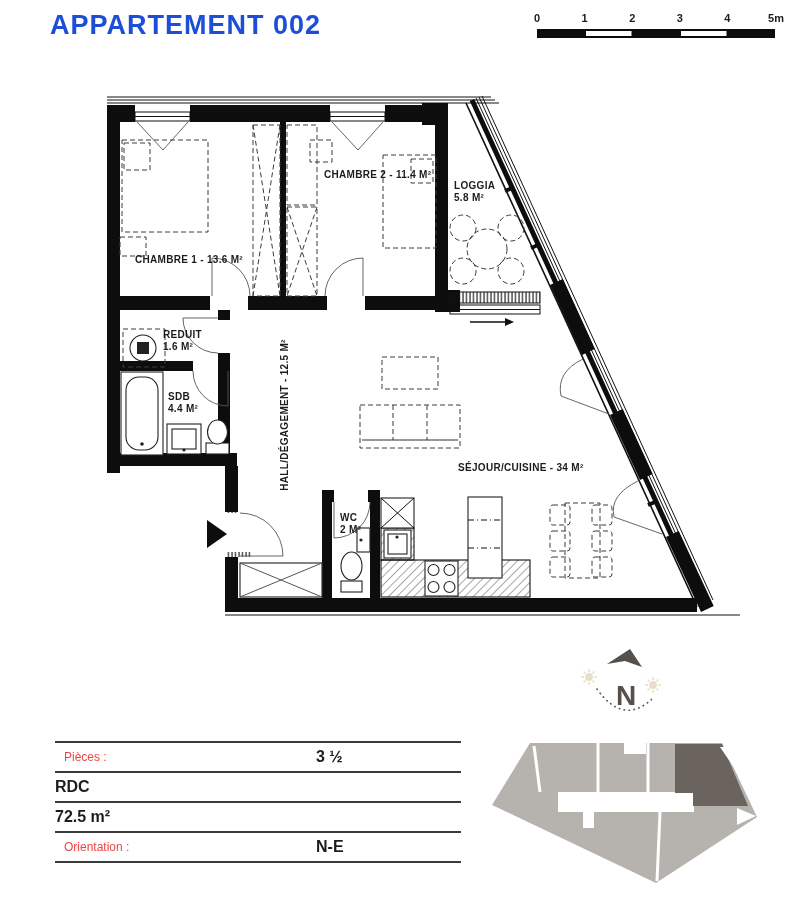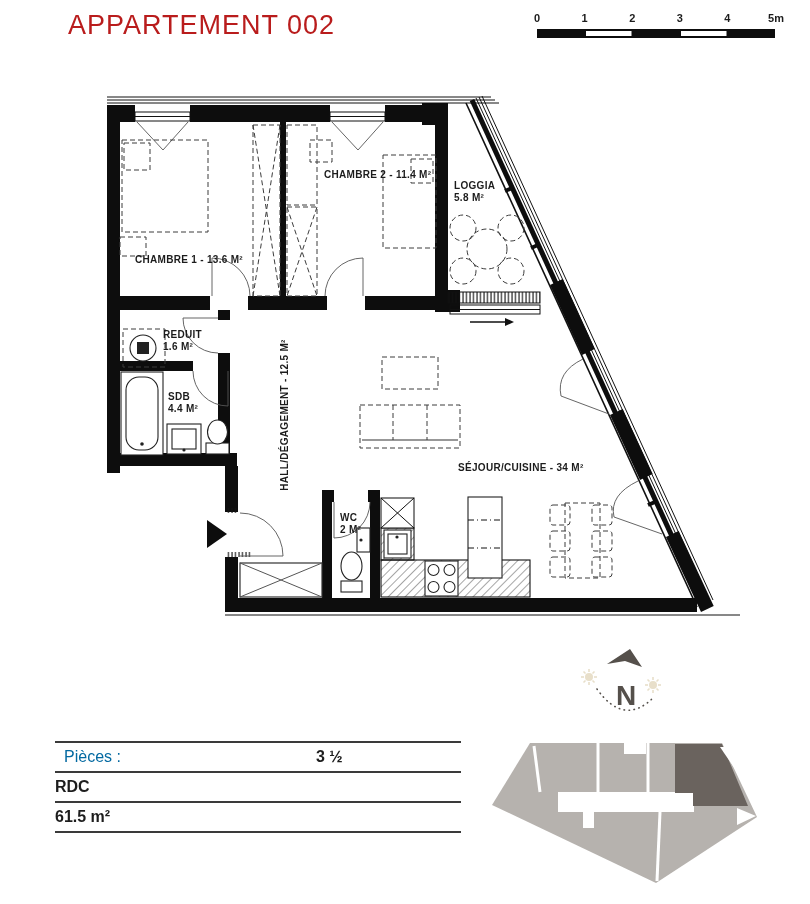--- a/index.html
+++ b/index.html
@@ -1,26 +1,26 @@
 <!DOCTYPE html>
 <html><head>
 <meta charset="utf-8">
 <style>
   html,body{margin:0;padding:0;background:#ffffff;}
   .page{position:relative;width:810px;height:904px;background:#ffffff;overflow:hidden;
         font-family:"Liberation Sans",sans-serif;}
-  .page-title{position:absolute;left:50px;top:10px;font-size:27px;font-weight:400;
-        letter-spacing:1px;color:#b91c1c;margin-left:18px;}
+  .page-title{position:absolute;left:50px;top:10px;font-size:27px;font-weight:700;
+        letter-spacing:1px;color:#1d4ed8;}
   svg{position:absolute;left:0;top:0;}
   svg text{font-family:"Liberation Sans",sans-serif;fill:#1c1c1c;}
   .room-label{font-size:10px;font-weight:700;letter-spacing:.3px;}
   .tick-label{font-size:11px;font-weight:700;}
   .details{position:absolute;left:55px;top:741px;width:406px;border-bottom:2px solid #3a3a3a;}
   .details .row{display:flex;align-items:center;height:28px;border-top:2px solid #3a3a3a;}
-  .details .lbl{width:252px;padding-left:9px;font-size:16px;color:#0369a1;}
+  .details .lbl{width:252px;padding-left:9px;font-size:12px;color:#ef4444;}
   .details .val{font-size:16px;font-weight:700;color:#1d1d1d;}
   .wall{fill:#0d0d0d;stroke:none;}
   .thin{stroke:#111;stroke-width:1;fill:none;}
   .med{stroke:#111;stroke-width:1.6;fill:none;}
   .furn{stroke:#3c3c3c;stroke-width:1;fill:none;stroke-dasharray:5 3;}
   .furnsolid{stroke:#333;stroke-width:1.2;fill:#fff;}
   .arc{stroke:#555;stroke-width:0.9;fill:none;}
   .fix{stroke:#222;stroke-width:1.1;fill:#fff;}
 </style>
 </head>
@@ -355,17 +355,21 @@
 
   <div class="details">
     <div class="row">
       <span class="lbl">Pièces :</span>
       <span class="val">3 ½</span>
     </div>
     <div class="row">
       <span class="val">RDC</span>
     </div>
     <div class="row">
-      <span class="val">61.5 m²</span>
+      <span class="val">72.5 m²</span>
+    </div>
+    <div class="row">
+      <span class="lbl">Orientation :</span>
+      <span class="val">N-E</span>
     </div>
   </div>
 
 </div>
 
 </body></html>

